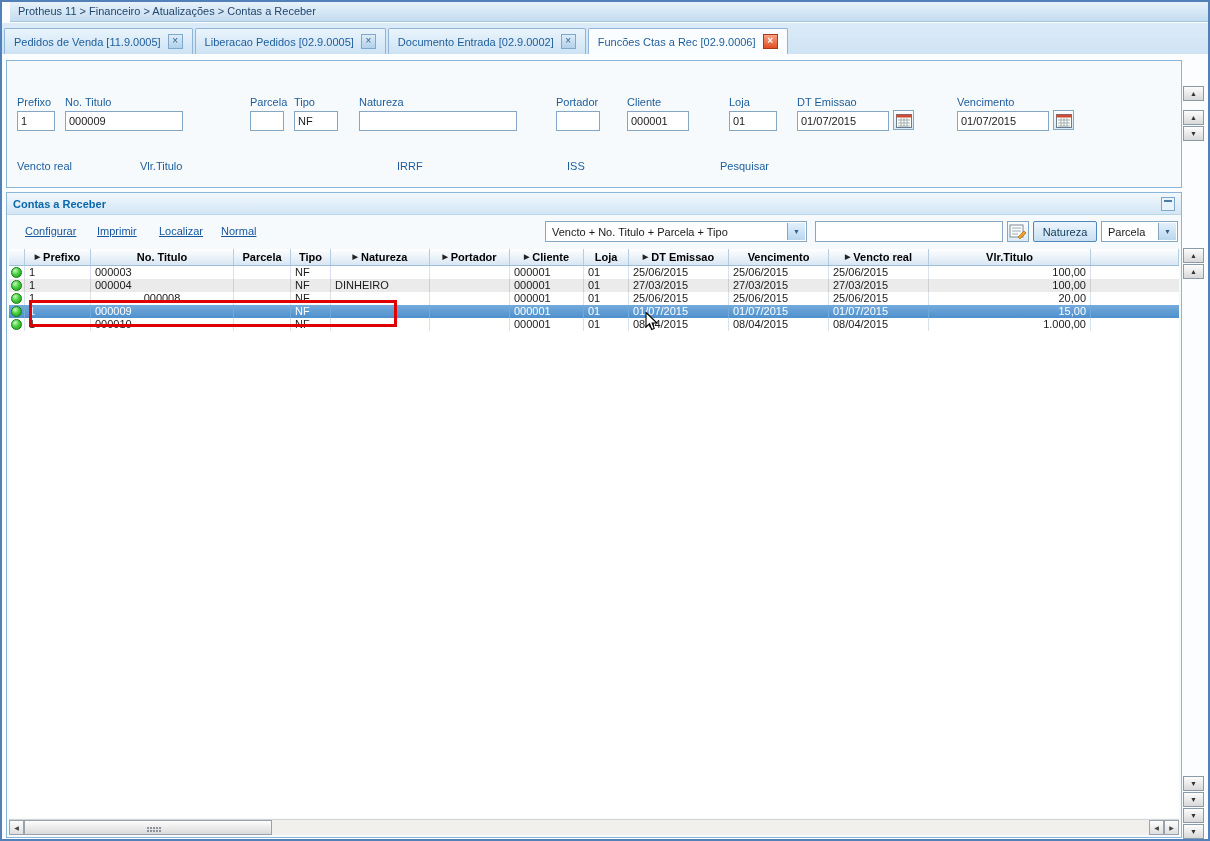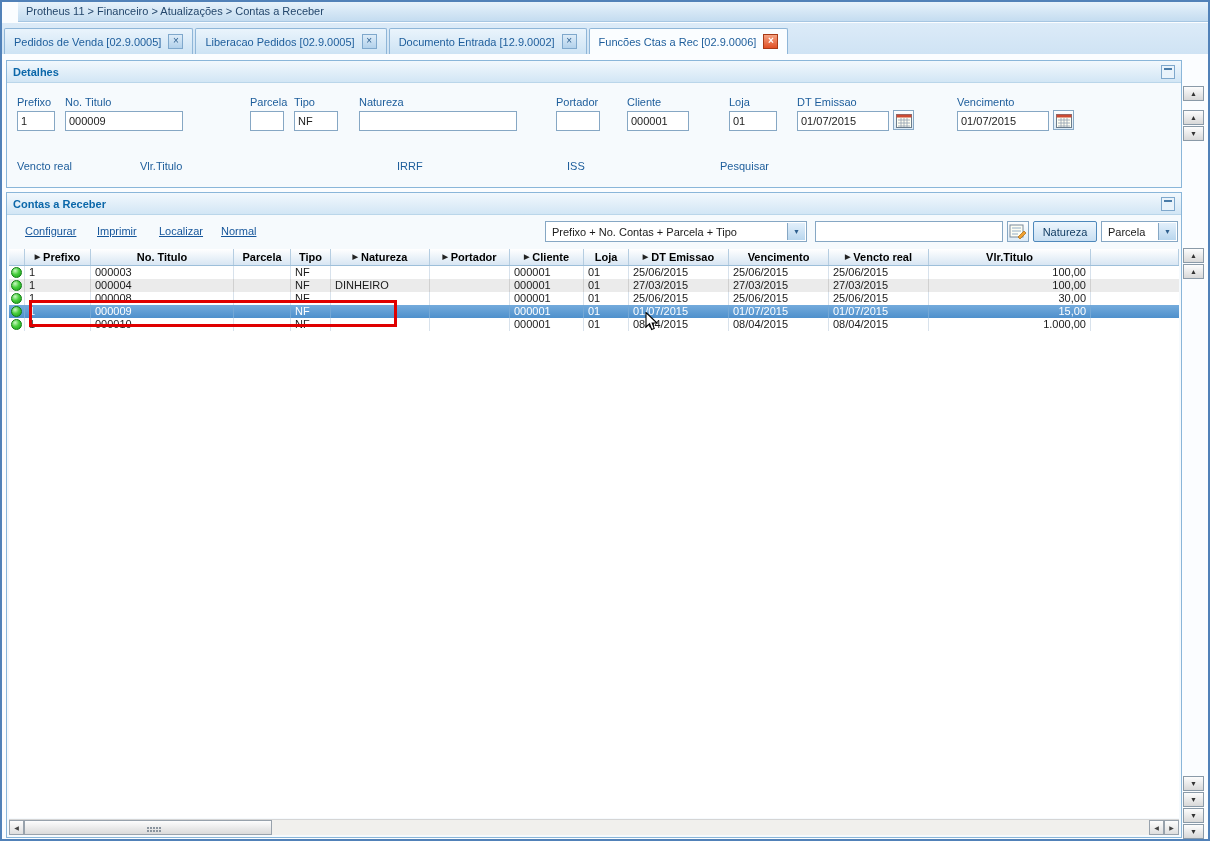--- a/index.html
+++ b/index.html
@@ -1,20 +1,20 @@
 <!DOCTYPE html>
 <html><head>
 <meta charset="utf-8">
 <style>
   html,body{margin:0;padding:0;}
   body{width:1210px;height:841px;position:relative;font-family:"Liberation Sans",sans-serif;font-size:11px;color:#1a1a1a;background:#eef2f6;overflow:hidden;}
   .window{position:absolute;inset:0;border:2px solid #5181b8;background:#fbfdff;}
 
   
-  .breadcrumb-bar{position:absolute;left:16px;top:0;right:0;height:19px;line-height:19px;
+  .breadcrumb-bar{position:absolute;left:8px;top:0;right:0;height:19px;line-height:19px;
     background:linear-gradient(#e7f2fb,#c4dcf0);border-bottom:1px solid #a6c6e2;
     padding-left:8px;color:#24476c;}
 
   
   .tab-bar{position:absolute;left:0;top:21px;right:0;height:31px;
     background:linear-gradient(#dcebf8,#cfe3f4);display:flex;align-items:flex-end;padding-left:2px;}
   .tab{height:25px;display:flex;align-items:center;gap:7px;padding:0 9px;
     border:1px solid #8fb6d8;border-bottom:none;border-radius:2px 2px 0 0;
     background:linear-gradient(#eaf4fc,#cde3f4);color:#1d5d9b;margin-right:2px;cursor:default;white-space:nowrap;}
   .tab.active{background:#fafdff;}
@@ -98,42 +98,38 @@
 <body>
 
 <div class="window">
 
   <div class="breadcrumb-bar">
     <span>Protheus 11 &gt; Financeiro &gt; Atualizações &gt; Contas a Receber</span>
   </div>
 
   <div class="tab-bar" id="tabBar">
       <div class="tab">
-        <span class="tab-label">Pedidos de Venda [02.9.0005]</span>
+        <span class="tab-label">Pedidos de Venda [11.9.0005]</span>
         <span class="tab-close">×</span>
       </div>
       <div class="tab">
         <span class="tab-label">Liberacao Pedidos [02.9.0005]</span>
         <span class="tab-close">×</span>
       </div>
       <div class="tab">
-        <span class="tab-label">Documento Entrada [12.9.0002]</span>
+        <span class="tab-label">Documento Entrada [02.9.0002]</span>
         <span class="tab-close">×</span>
       </div>
       <div class="tab active">
         <span class="tab-label">Funcões Ctas a Rec [02.9.0006]</span>
         <span class="tab-close active-close">×</span>
       </div>
     </div>
 
   <div class="panel detalhes">
-    <div class="panel-header">
-      <span class="panel-title">Detalhes</span>
-      <span class="collapse-btn"></span>
-    </div>
     <div class="panel-body" id="detalhesBody">
         <div class="field" style="left: 10px;"><span class="field-label">Prefixo</span><input class="field-input" value="1" style="width: 38px;"></div>
         <div class="field" style="left: 58px;"><span class="field-label">No. Titulo</span><input class="field-input" value="000009" style="width: 118px;"></div>
         <div class="field" style="left: 243px;"><span class="field-label">Parcela</span><input class="field-input" style="width: 34px;"></div>
         <div class="field" style="left: 287px;"><span class="field-label">Tipo</span><input class="field-input" value="NF" style="width: 44px;"></div>
         <div class="field" style="left: 352px;"><span class="field-label">Natureza</span><input class="field-input" style="width: 158px;"></div>
         <div class="field" style="left: 549px;"><span class="field-label">Portador</span><input class="field-input" style="width: 44px;"></div>
         <div class="field" style="left: 620px;"><span class="field-label">Cliente</span><input class="field-input" value="000001" style="width: 62px;"></div>
         <div class="field" style="left: 722px;"><span class="field-label">Loja</span><input class="field-input" value="01" style="width: 48px;"></div>
         <div class="field" style="left: 790px;"><span class="field-label">DT Emissao</span><input class="field-input" value="01/07/2015" style="width: 92px;"></div>
@@ -161,21 +157,21 @@
   </div>
 
   <div class="panel grid-panel">
     <div class="panel-header">
       <span class="panel-title">Contas a Receber</span>
       <span class="collapse-btn"></span>
     </div>
 
     <div class="toolbar" id="toolbar">
       <div class="combo" style="left:538px;width:262px;">
-        <span>Prefixo + No. Contas + Parcela + Tipo</span>
+        <span>Vencto + No. Titulo + Parcela + Tipo</span>
         <span class="combo-arrow">▼</span>
       </div>
       <input class="search-input" value="" style="">
       <button class="icon-btn">
         <svg width="18" height="17" viewBox="0 0 18 17">
           <rect x="1" y="2" width="13" height="12" fill="#fdfdf4" stroke="#7a8a9a"></rect>
           <path d="M3,5 h9 M3,8 h9 M3,11 h6" stroke="#93aec6" stroke-width="1" fill="none"></path>
           <path d="M9,14 L15,8 L17,10 L11,16 Z" fill="#f0a030" stroke="#a86a10" stroke-width="0.7"></path>
         </svg>
       </button>
@@ -271,31 +267,31 @@
           <div class="cell" style="width: 100px;">27/03/2015</div>
           <div class="cell" style="width: 100px;">27/03/2015</div>
           <div class="cell num" style="width: 162px;">100,00</div>
           <div class="cell fill"></div>
         </div>
         <div class="grid-row">
           <div class="cell led-cell" style="width: 16px;">
             <span class="led"></span>
           </div>
           <div class="cell" style="width: 66px;">1</div>
-          <div class="cell" style="width: 143px;">000008</div>
+          <div class="cell" style="width: 143px; text-align: center;">000008</div>
           <div class="cell" style="width: 57px;"></div>
           <div class="cell" style="width: 40px;">NF</div>
           <div class="cell" style="width: 99px;"></div>
           <div class="cell" style="width: 80px;"></div>
           <div class="cell" style="width: 74px;">000001</div>
           <div class="cell" style="width: 45px;">01</div>
           <div class="cell" style="width: 100px;">25/06/2015</div>
           <div class="cell" style="width: 100px;">25/06/2015</div>
           <div class="cell" style="width: 100px;">25/06/2015</div>
-          <div class="cell num" style="width: 162px;">30,00</div>
+          <div class="cell num" style="width: 162px;">20,00</div>
           <div class="cell fill"></div>
         </div>
         <div class="grid-row selected">
           <div class="cell led-cell" style="width: 16px;">
             <span class="led"></span>
           </div>
           <div class="cell" style="width: 66px;">1</div>
           <div class="cell" style="width: 143px;">000009</div>
           <div class="cell" style="width: 57px;"></div>
           <div class="cell" style="width: 40px;">NF</div>

